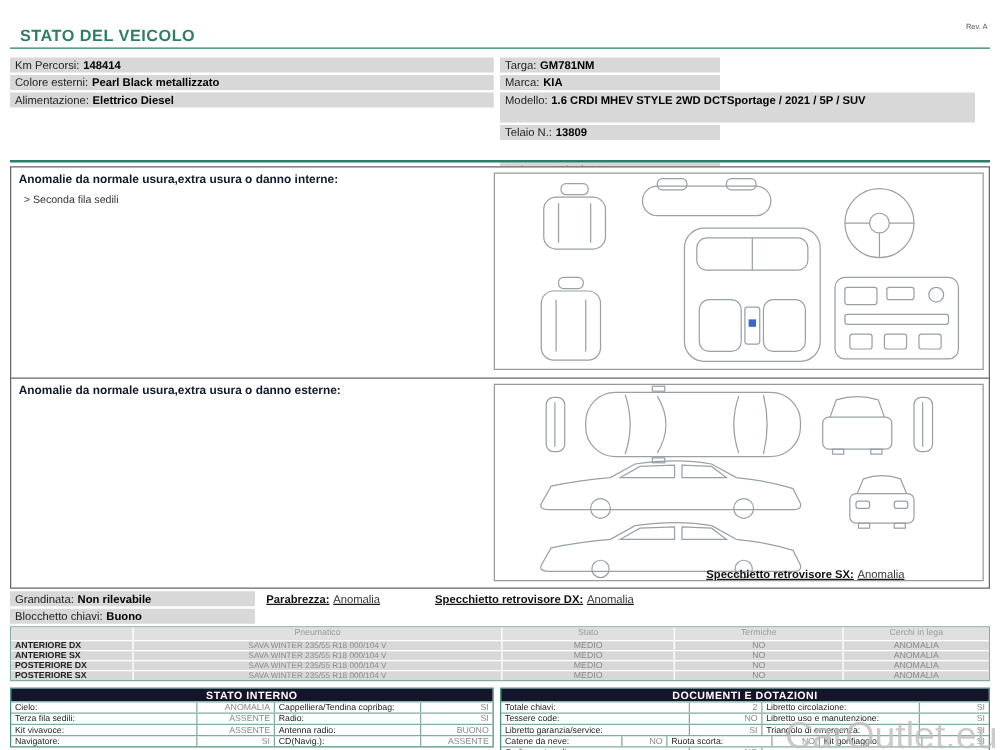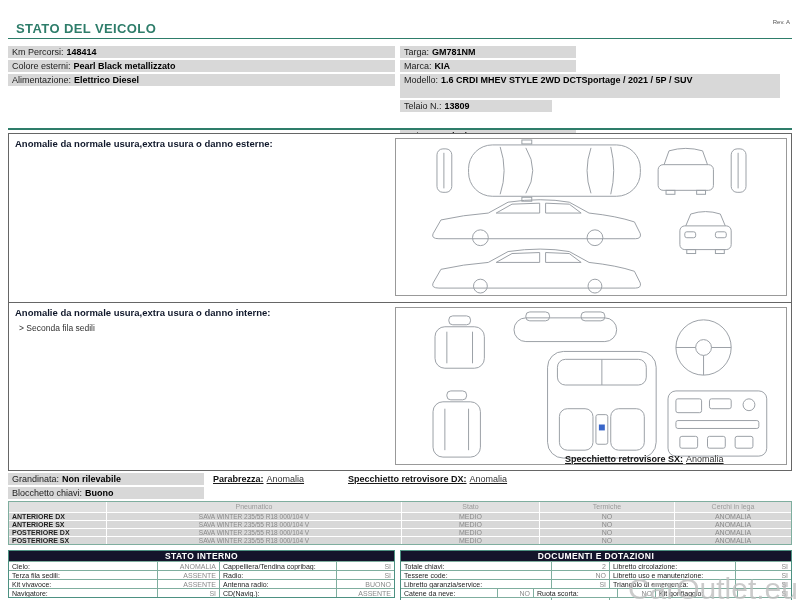--- a/index.html
+++ b/index.html
@@ -85,30 +85,78 @@
 
   <div class="info-row" style="left:400px;top:30px;width:176px;">
     <span class="lbl">Targa:</span><span class="val">GM781NM</span>
   </div>
   <div class="info-row" style="left:400px;top:44px;width:176px;">
     <span class="lbl">Marca:</span><span class="val">KIA</span>
   </div>
   <div class="info-row tall" style="left:400px;top:58px;width:380px;">
     <span class="lbl">Modello:</span><span class="val">1.6 CRDI MHEV STYLE 2WD DCTSportage / 2021 / 5P / SUV</span>
   </div>
-  <div class="info-row" style="left:400px;top:84px;width:152px;">
+  <div class="info-row" style="left:400px;top:84px;width:176px;">
     <span class="lbl">Telaio N.:</span><span class="val">13809</span>
   </div>
   <div class="info-row" style="left:400px;top:114px;width:176px;">
     <span class="lbl">1a imm.:</span><span class="val">27/12/2022</span>
   </div>
 
   <div class="hr2"></div>
 
   <div class="main-box">
+
+    <div class="sec">
+      <div class="sec-title">Anomalie da normale usura,extra usura o danno interne:</div>
+      <div class="sec-note">&gt; Seconda fila sedili</div>
+      <div class="diagram-box">
+        <svg viewBox="0 0 392 158">
+          <g stroke="#9aa0a6" fill="none" stroke-width="1">
+
+            <rect x="52" y="8" width="22" height="9" rx="4"></rect>
+            <rect x="38" y="19" width="50" height="42" rx="10"></rect>
+            <line x1="50" y1="24" x2="50" y2="56"></line>
+              <line x1="76" y1="24" x2="76" y2="56"></line>
+
+            <rect x="118" y="10" width="104" height="24" rx="12"></rect>
+            <rect x="130" y="4" width="24" height="9" rx="4"></rect>
+              <rect x="186" y="4" width="24" height="9" rx="4"></rect>
+
+            <rect x="152" y="44" width="110" height="108" rx="16"></rect>
+            <rect x="162" y="52" width="90" height="26" rx="8"></rect>
+            <line x1="207" y1="52" x2="207" y2="78"></line>
+            <rect x="164" y="102" width="34" height="42" rx="8"></rect>
+            <rect x="216" y="102" width="34" height="42" rx="8"></rect>
+            <rect x="201" y="108" width="12" height="30" rx="2"></rect>
+            <rect x="204" y="118" width="6" height="6" fill="#3a66c9" stroke="none"></rect>
+
+            <circle cx="310" cy="40" r="28"></circle>
+              <circle cx="310" cy="40" r="8"></circle>
+            <line x1="282" y1="40" x2="302" y2="40"></line>
+              <line x1="318" y1="40" x2="338" y2="40"></line>
+              <line x1="310" y1="48" x2="310" y2="68"></line>
+
+            <rect x="274" y="84" width="100" height="66" rx="8"></rect>
+            <rect x="282" y="92" width="26" height="14" rx="2"></rect>
+              <rect x="316" y="92" width="22" height="10" rx="2"></rect>
+            <circle cx="356" cy="98" r="6"></circle>
+            <rect x="282" y="114" width="84" height="8" rx="2"></rect>
+            <rect x="286" y="130" width="18" height="12" rx="2"></rect>
+              <rect x="314" y="130" width="18" height="12" rx="2"></rect>
+              <rect x="342" y="130" width="18" height="12" rx="2"></rect>
+
+            <rect x="50" y="84" width="20" height="9" rx="4"></rect>
+            <rect x="36" y="95" width="48" height="56" rx="10"></rect>
+            <line x1="48" y1="102" x2="48" y2="144"></line>
+              <line x1="72" y1="102" x2="72" y2="144"></line>
+          </g>
+        </svg>
+      </div>
+    </div>
 
     <div class="sec">
       <div class="sec-title">Anomalie da normale usura,extra usura o danno esterne:</div>
       <div class="diagram-box">
         <svg viewBox="0 0 392 158">
           <g stroke="#9aa0a6" fill="none" stroke-width="1">
 
             <rect x="40" y="10" width="15" height="44" rx="6"></rect>
               <line x1="47" y1="14" x2="47" y2="50"></line>
 
@@ -143,68 +191,20 @@
 
             <path d="M36,146 L44,132 Q66,127 92,125 L112,114 Q146,109 174,114 L194,125 Q222,128 240,134 L246,146 Q247,151 241,151 L42,151 Q34,151 36,146 Z"></path>
             <path d="M116,116 L144,115 L144,125 L100,125 Z"></path>
               <path d="M150,115 L174,116 L186,125 L150,125 Z"></path>
             <circle cx="84" cy="149" r="7"></circle>
               <circle cx="200" cy="149" r="7"></circle>
           </g>
         </svg>
       </div>
     </div>
-
-    <div class="sec">
-      <div class="sec-title">Anomalie da normale usura,extra usura o danno interne:</div>
-      <div class="sec-note">&gt; Seconda fila sedili</div>
-      <div class="diagram-box">
-        <svg viewBox="0 0 392 158">
-          <g stroke="#9aa0a6" fill="none" stroke-width="1">
-
-            <rect x="52" y="8" width="22" height="9" rx="4"></rect>
-            <rect x="38" y="19" width="50" height="42" rx="10"></rect>
-            <line x1="50" y1="24" x2="50" y2="56"></line>
-              <line x1="76" y1="24" x2="76" y2="56"></line>
-
-            <rect x="118" y="10" width="104" height="24" rx="12"></rect>
-            <rect x="130" y="4" width="24" height="9" rx="4"></rect>
-              <rect x="186" y="4" width="24" height="9" rx="4"></rect>
-
-            <rect x="152" y="44" width="110" height="108" rx="16"></rect>
-            <rect x="162" y="52" width="90" height="26" rx="8"></rect>
-            <line x1="207" y1="52" x2="207" y2="78"></line>
-            <rect x="164" y="102" width="34" height="42" rx="8"></rect>
-            <rect x="216" y="102" width="34" height="42" rx="8"></rect>
-            <rect x="201" y="108" width="12" height="30" rx="2"></rect>
-            <rect x="204" y="118" width="6" height="6" fill="#3a66c9" stroke="none"></rect>
-
-            <circle cx="310" cy="40" r="28"></circle>
-              <circle cx="310" cy="40" r="8"></circle>
-            <line x1="282" y1="40" x2="302" y2="40"></line>
-              <line x1="318" y1="40" x2="338" y2="40"></line>
-              <line x1="310" y1="48" x2="310" y2="68"></line>
-
-            <rect x="274" y="84" width="100" height="66" rx="8"></rect>
-            <rect x="282" y="92" width="26" height="14" rx="2"></rect>
-              <rect x="316" y="92" width="22" height="10" rx="2"></rect>
-            <circle cx="356" cy="98" r="6"></circle>
-            <rect x="282" y="114" width="84" height="8" rx="2"></rect>
-            <rect x="286" y="130" width="18" height="12" rx="2"></rect>
-              <rect x="314" y="130" width="18" height="12" rx="2"></rect>
-              <rect x="342" y="130" width="18" height="12" rx="2"></rect>
-
-            <rect x="50" y="84" width="20" height="9" rx="4"></rect>
-            <rect x="36" y="95" width="48" height="56" rx="10"></rect>
-            <line x1="48" y1="102" x2="48" y2="144"></line>
-              <line x1="72" y1="102" x2="72" y2="144"></line>
-          </g>
-        </svg>
-      </div>
-    </div>
   </div>
 
   <div class="cond-bar" style="left:8px;top:457px;">
     <span class="lbl">Grandinata:</span><span class="val">Non rilevabile</span>
   </div>
   <div class="cond-item" style="left:213px;top:457px;">
     <span class="lbl">Parabrezza:</span><span class="val">Anomalia</span>
   </div>
   <div class="cond-item" style="left:348px;top:457px;">
     <span class="lbl">Specchietto retrovisore DX:</span><span class="val">Anomalia</span>

